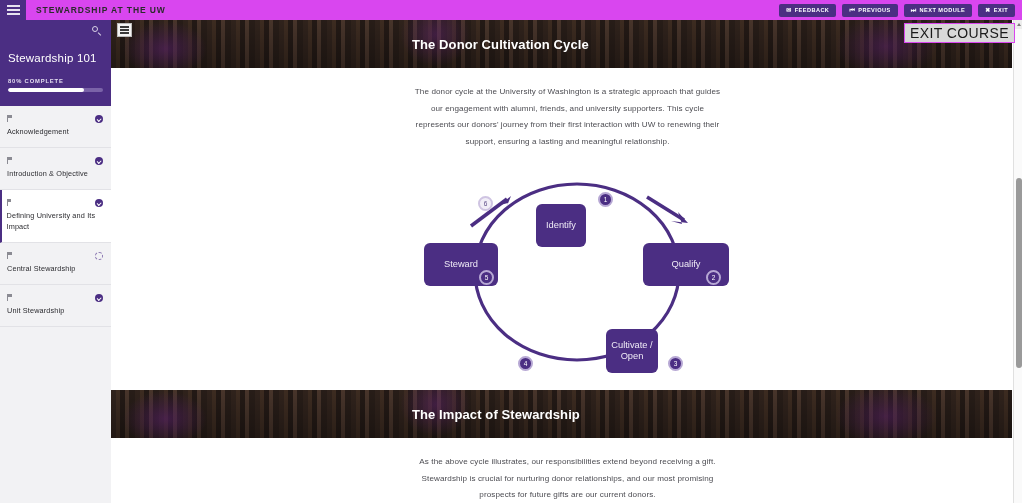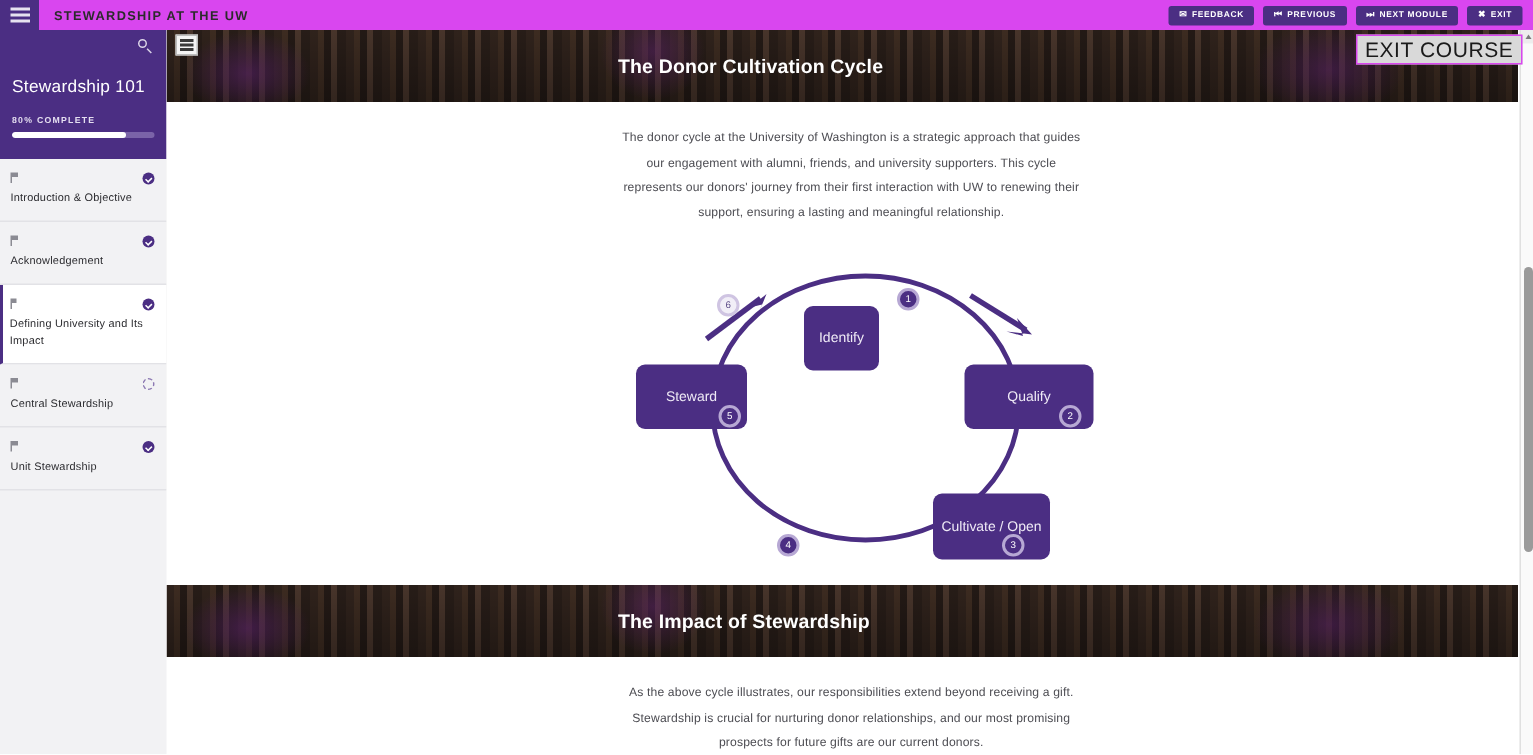--- a/index.html
+++ b/index.html
@@ -136,29 +136,29 @@
       <div class="sb-track">
         <div class="sb-fill" id="progress-fill" style="width: 80%;"></div>
       </div>
     </div>
     <div class="sb-list" id="sidebar-list">
         <div class="sb-item">
           <div class="sb-flag">
             <span class="pole"></span>
             <span class="cloth"></span>
           </div>
+          <div class="sb-label">Acknowledgement</div>
+          <div class="sb-status done"></div>
+        </div>
+        <div class="sb-item">
+          <div class="sb-flag">
+            <span class="pole"></span>
+            <span class="cloth"></span>
+          </div>
           <div class="sb-label">Introduction &amp; Objective</div>
-          <div class="sb-status done"></div>
-        </div>
-        <div class="sb-item">
-          <div class="sb-flag">
-            <span class="pole"></span>
-            <span class="cloth"></span>
-          </div>
-          <div class="sb-label">Acknowledgement</div>
           <div class="sb-status done"></div>
         </div>
         <div class="sb-item active">
           <div class="sb-flag">
             <span class="pole"></span>
             <span class="cloth"></span>
           </div>
           <div class="sb-label">Defining University and Its Impact</div>
           <div class="sb-status done"></div>
         </div>
@@ -207,21 +207,21 @@
         <div class="dgbox" style="left:124px; top:2px; width:50px; height:43px;margin-top:40px;">
           <span>Identify</span>
         </div>
         <div class="badge" style="left:186px; top:30px;">1</div>
 
         <div class="dgbox" style="left:231px; top:81px; width:86px; height:43px;">
           <span>Qualify</span>
         </div>
         <div class="badge" style="left:294px; top:108px;">2</div>
 
-        <div class="dgbox" style="left:210px; top:167px; width:78px; height:44px;">
+        <div class="dgbox" style="left:194px; top:167px; width:52px; height:44px;">
           <span>Cultivate / Open</span>
         </div>
         <div class="badge" style="left:256px; top:194px;">3</div>
 
         <div class="badge" style="left:106px; top:194px;">4</div>
 
         <div class="dgbox" style="left:12px; top:81px; width:74px; height:43px;">
           <span>Steward</span>
         </div>
         <div class="badge" style="left:67px; top:108px;">5</div>

